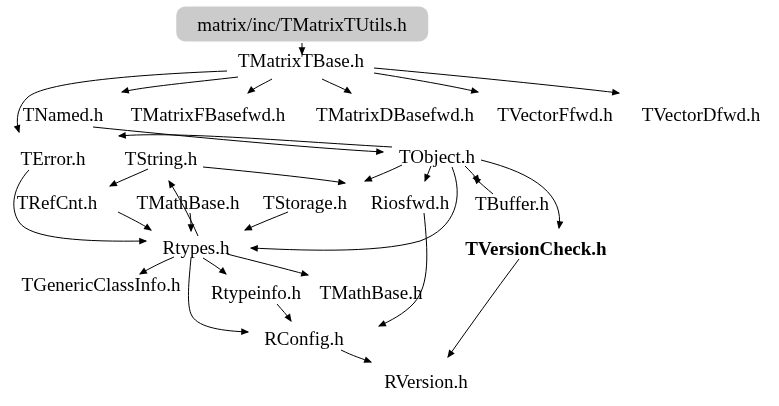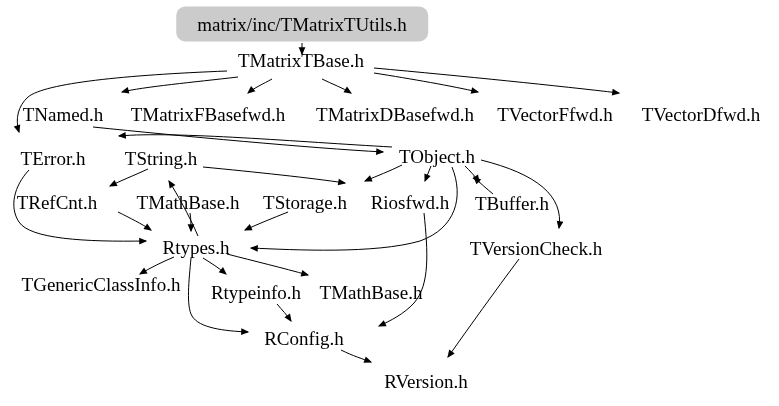--- a/index.html
+++ b/index.html
@@ -81,20 +81,20 @@
   <div class="node" style="left: 701px; top: 114px;">TVectorDfwd.h</div>
   <div class="node" style="left: 53px; top: 158px;">TError.h</div>
   <div class="node" style="left: 161px; top: 158px;">TString.h</div>
   <div class="node" style="left: 437px; top: 156px;">TObject.h</div>
   <div class="node" style="left: 57px; top: 202px;">TRefCnt.h</div>
   <div class="node" style="left: 188px; top: 202px;">TMathBase.h</div>
   <div class="node" style="left: 305px; top: 202px;">TStorage.h</div>
   <div class="node" style="left: 410px; top: 202px;">Riosfwd.h</div>
   <div class="node" style="left: 512px; top: 203px;">TBuffer.h</div>
   <div class="node" style="left: 196px; top: 247px;">Rtypes.h</div>
-  <div class="node" style="left: 536px; top: 248px;">TVersionCheck.h</div>
+  <div class="node" style="left: 536px; top: 248px; font-weight: bold;">TVersionCheck.h</div>
   <div class="node" style="left: 101px; top: 284px;">TGenericClassInfo.h</div>
   <div class="node" style="left: 256px; top: 292px;">Rtypeinfo.h</div>
   <div class="node" style="left: 371px; top: 292px;">TMathBase.h</div>
   <div class="node" style="left: 304px; top: 338px;">RConfig.h</div>
   <div class="node" style="left: 426px; top: 381px;">RVersion.h</div>
 
 </div>
 
 </body></html>

